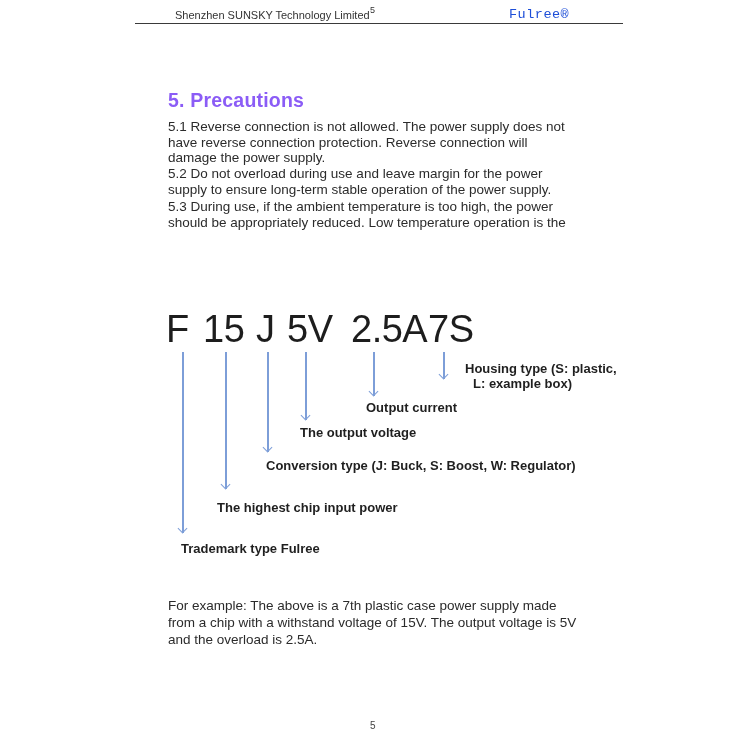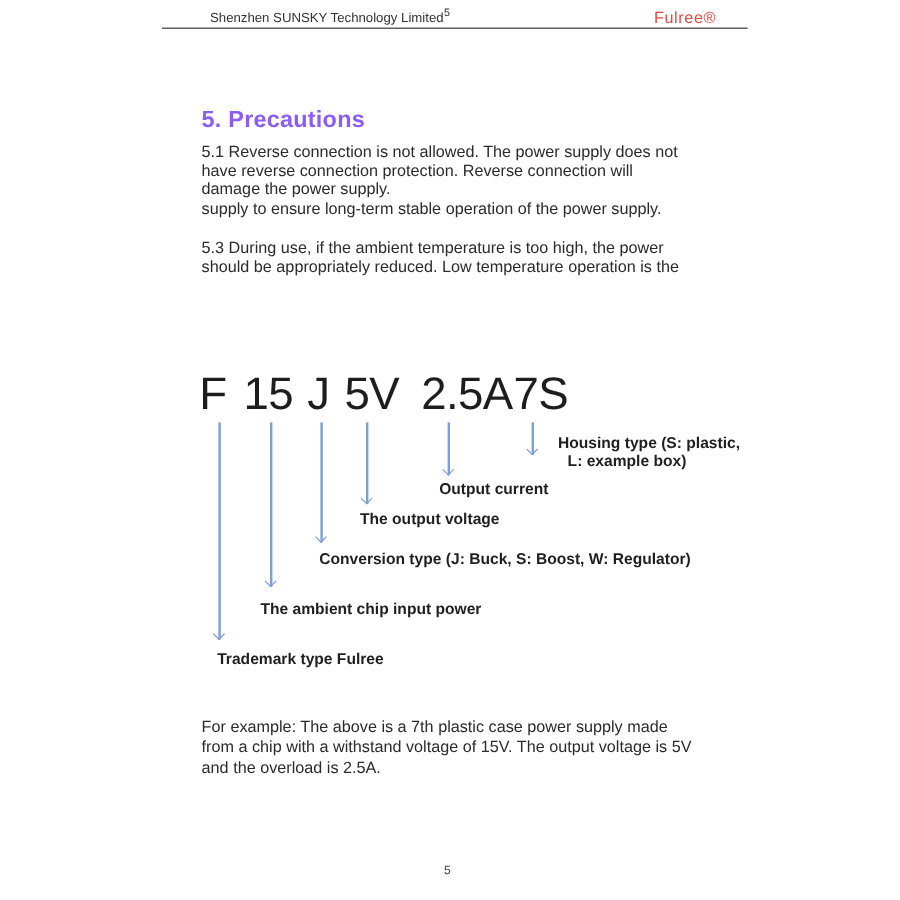--- a/index.html
+++ b/index.html
@@ -4,21 +4,21 @@
 <style>
   html,body{margin:0;padding:0;background:#ffffff;}
   #page{
     position:relative;width:650px;height:750px;background:#ffffff;
     font-family:"Liberation Sans",sans-serif;color:#2b2b2b;overflow:hidden;
   }
   .abs{position:absolute;}
   
   .hdr-company{font-size:11px;color:#333;}
   .hdr-sup{font-size:9px;color:#333;}
-  .hdr-brand{font-family:Liberation Sans, sans-serif;font-size:13.5px;letter-spacing:0.5px;color:#ef4444;margin-left:36px;}
+  .hdr-brand{font-family:Liberation Mono, monospace;font-size:13.5px;letter-spacing:0.5px;color:#1d4ed8;}
   .hdr-rule{height:0;border-top:1.6px solid #3a3a3a;}
   
   .h1{font-size:19.5px;font-weight:bold;color:#8b5cf6;letter-spacing:0.2px;}
   .body-line{font-size:13.5px;line-height:15.6px;color:#2b2b2b;}
   
   .code-token{font-size:38px;color:#1d1d1d;letter-spacing:-0.5px;}
   .arrow{width:1.6px;background:#7d9ed8;}
   .arrow::after{
     content:'';position:absolute;bottom:1px;left:-2.8px;width:6px;height:6px;
     border-right:1.6px solid #7d9ed8;border-bottom:1.6px solid #7d9ed8;
@@ -41,20 +41,21 @@
 
   <div class="abs h1" style="left:168px;top:89px;">5. Precautions</div>
 
   <div class="abs" style="left:168px;top:119px;width:430px;">
     <div class="body-line">5.1 Reverse connection is not allowed. The power supply does not</div>
     <div class="body-line">have reverse connection protection. Reverse connection will</div>
     <div class="body-line">damage the power supply.</div>
   </div>
 
   <div class="abs" style="left:168px;top:166px;width:430px;">
+    <div class="body-line">5.2 Do not overload during use and leave margin for the power</div>
     <div class="body-line">supply to ensure long-term stable operation of the power supply.</div>
   </div>
 
   <div class="abs" style="left:168px;top:199px;width:430px;">
     <div class="body-line">5.3 During use, if the ambient temperature is too high, the power</div>
     <div class="body-line">should be appropriately reduced. Low temperature operation is the</div>
   </div>
 
 
   <span class="abs code-token" style="left:166px;top:308px;">F</span>
@@ -71,21 +72,21 @@
   <div class="abs arrow" style="left:373px;top:352px;height:44px;"></div>
   <div class="abs arrow" style="left:443px;top:352px;height:27px;"></div>
 
   <div class="abs diag-label" style="left:465px;top:361px;">
     <div>Housing type (S: plastic,</div>
     <div class="l2">L: example box)</div>
   </div>
   <div class="abs diag-label" style="left:366px;top:400px;">Output current</div>
   <div class="abs diag-label" style="left:300px;top:425px;">The output voltage</div>
   <div class="abs diag-label" style="left:266px;top:458px;">Conversion type (J: Buck, S: Boost, W: Regulator)</div>
-  <div class="abs diag-label" style="left:217px;top:500px;">The ambient chip input power</div>
+  <div class="abs diag-label" style="left:217px;top:500px;">The highest chip input power</div>
   <div class="abs diag-label" style="left:181px;top:541px;">Trademark type Fulree</div>
 
   <div class="abs" style="left:168px;top:597px;width:440px;">
     <div class="body-line" style="line-height:17px;">For example: The above is a 7th plastic case power supply made</div>
     <div class="body-line" style="line-height:17px;">from a chip with a withstand voltage of 15V. The output voltage is 5V</div>
     <div class="body-line" style="line-height:17px;">and the overload is 2.5A.</div>
   </div>
 
   <div class="abs page-num" style="left:370px;top:720px;">5</div>
 

